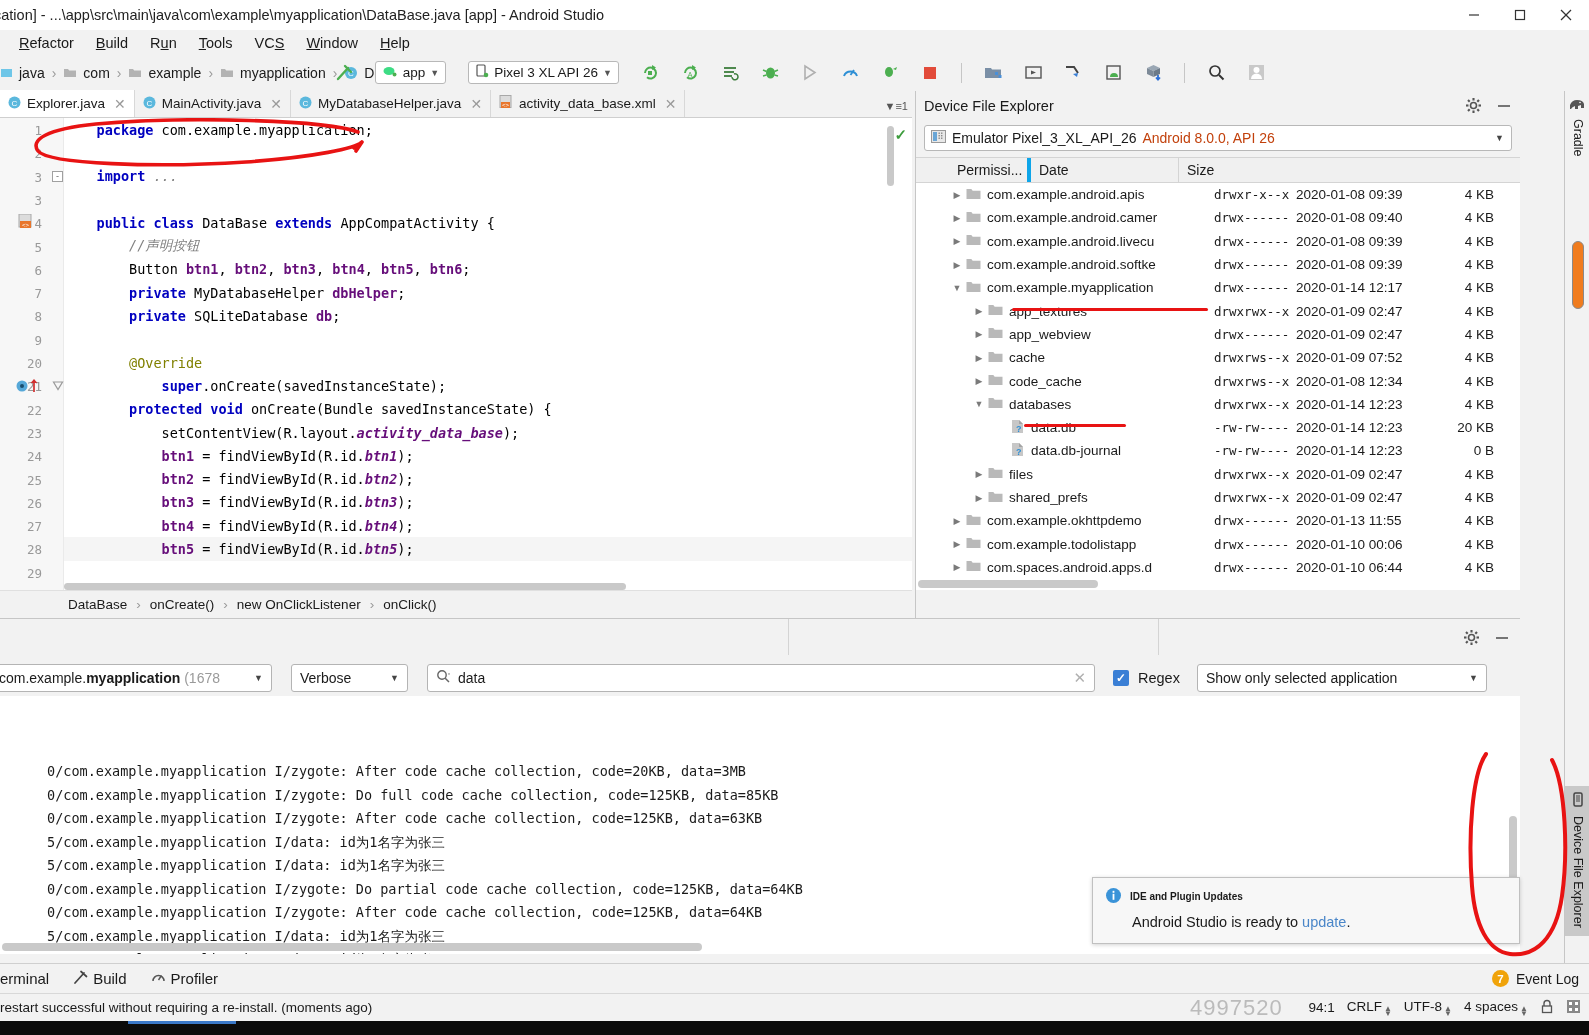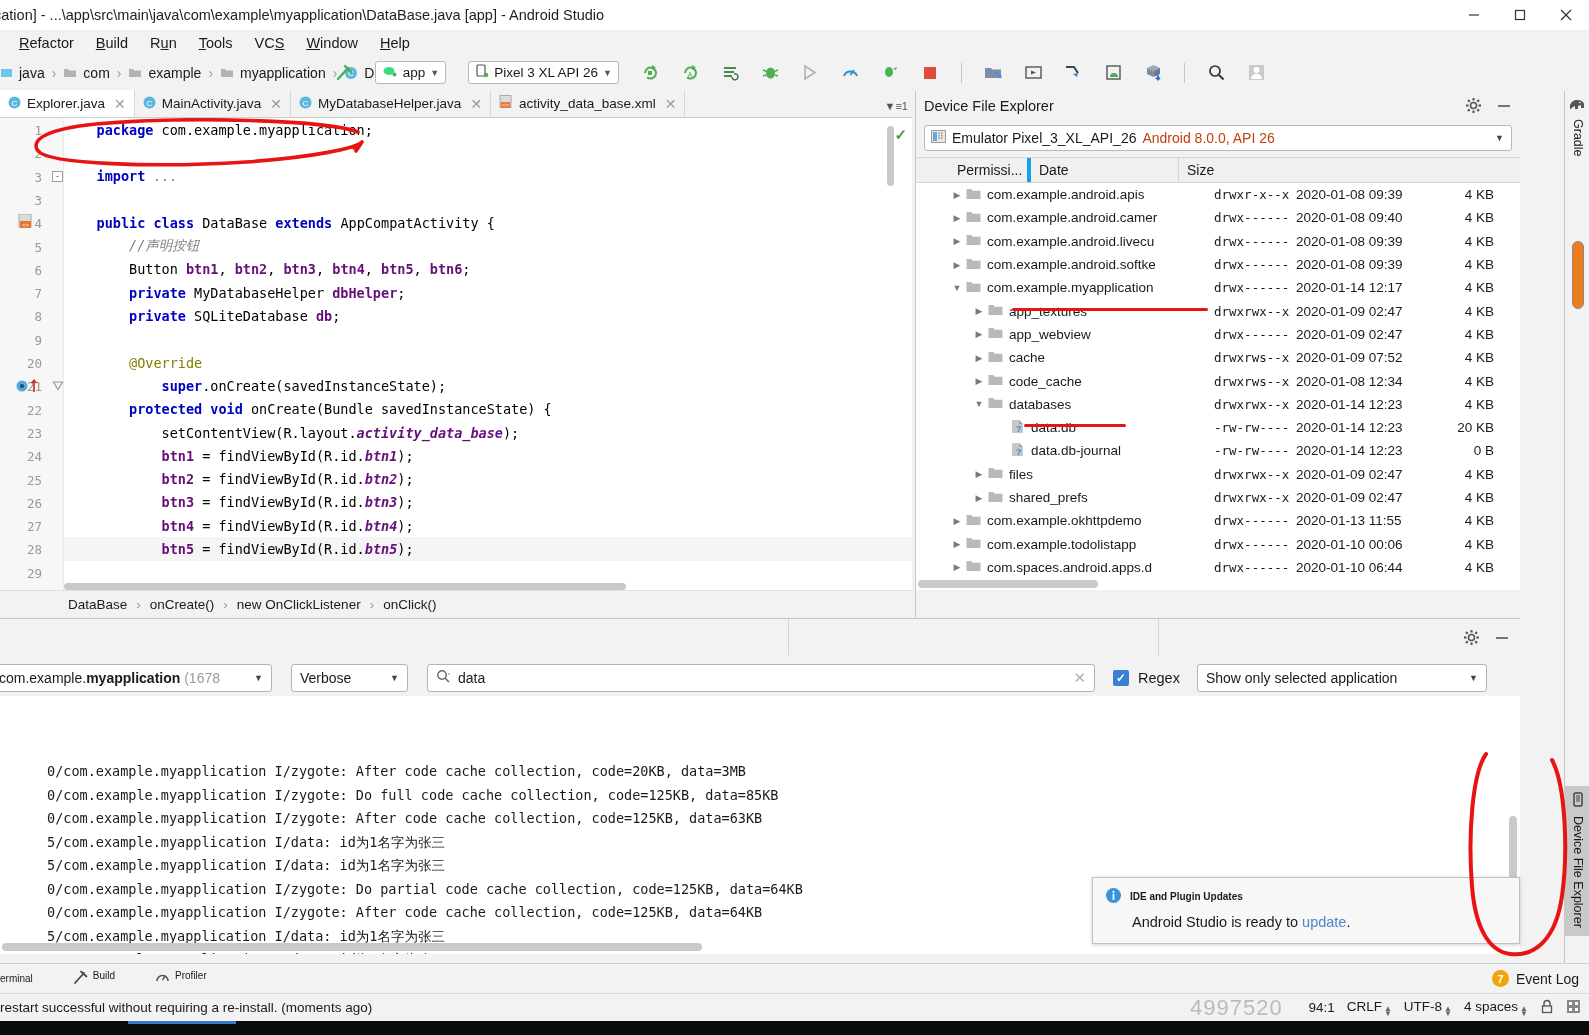--- a/index.html
+++ b/index.html
@@ -227,21 +227,21 @@
   }
   .balloon-title { font-size: 10px; font-weight: bold; display: flex; align-items: center; gap: 8px; }
   .balloon-body { font-size: 14.5px; margin-top: 8px; margin-left: 27px; }
   .link { color: #4a86c8; }
 
   
   .bottombar {
     position: absolute; left: 0; top: 963px; width: 1589px; height: 30px;
     background: #f2f2f2; display: flex; align-items: center; border-top: 1px solid #cfcfcf;
   }
-  .btab { display: flex; gap: 5px; font-size: 10px; padding: 0 20px; }
+  .btab { display: flex; align-items: center; gap: 5px; font-size: 15px; padding: 0 12px; }
   .bottombar-right { position: absolute; right: 10px; display: flex; align-items: center; gap: 7px; font-size: 14px; }
   .badge {
     width: 17px; height: 17px; border-radius: 9px; background: #f0a30a; color: #fff;
     display: flex; align-items: center; justify-content: center; font-size: 11.5px; font-weight: bold;
   }
 
   
   .statusbar {
     position: absolute; left: 0; top: 993px; width: 1589px; height: 28px;
     background: #f2f2f2; display: flex; align-items: center; font-size: 13.5px;

